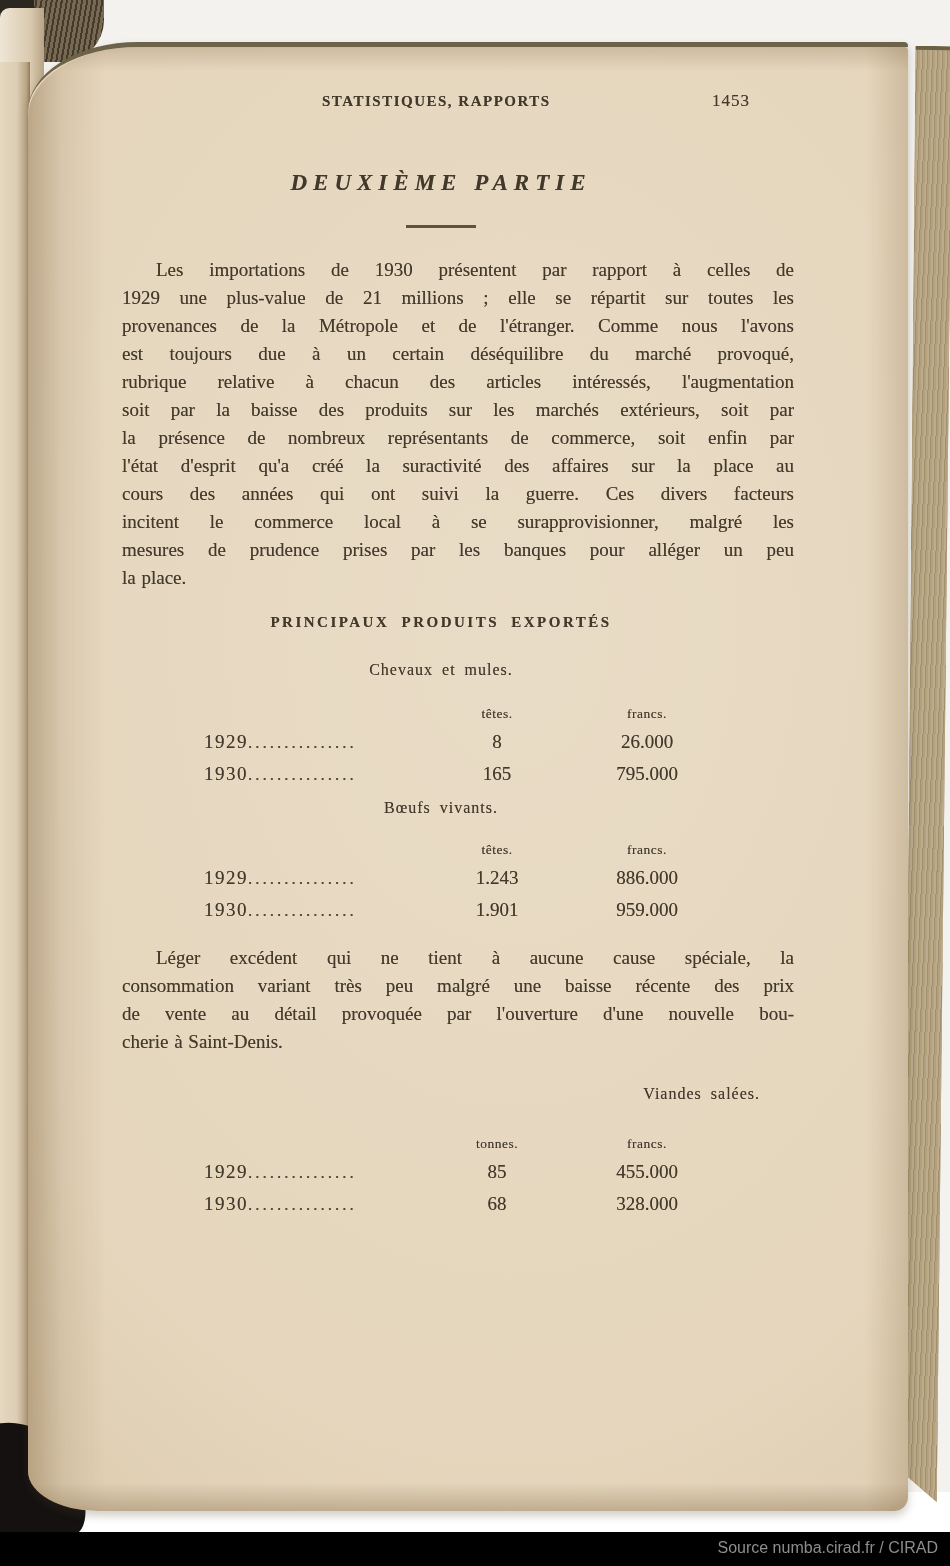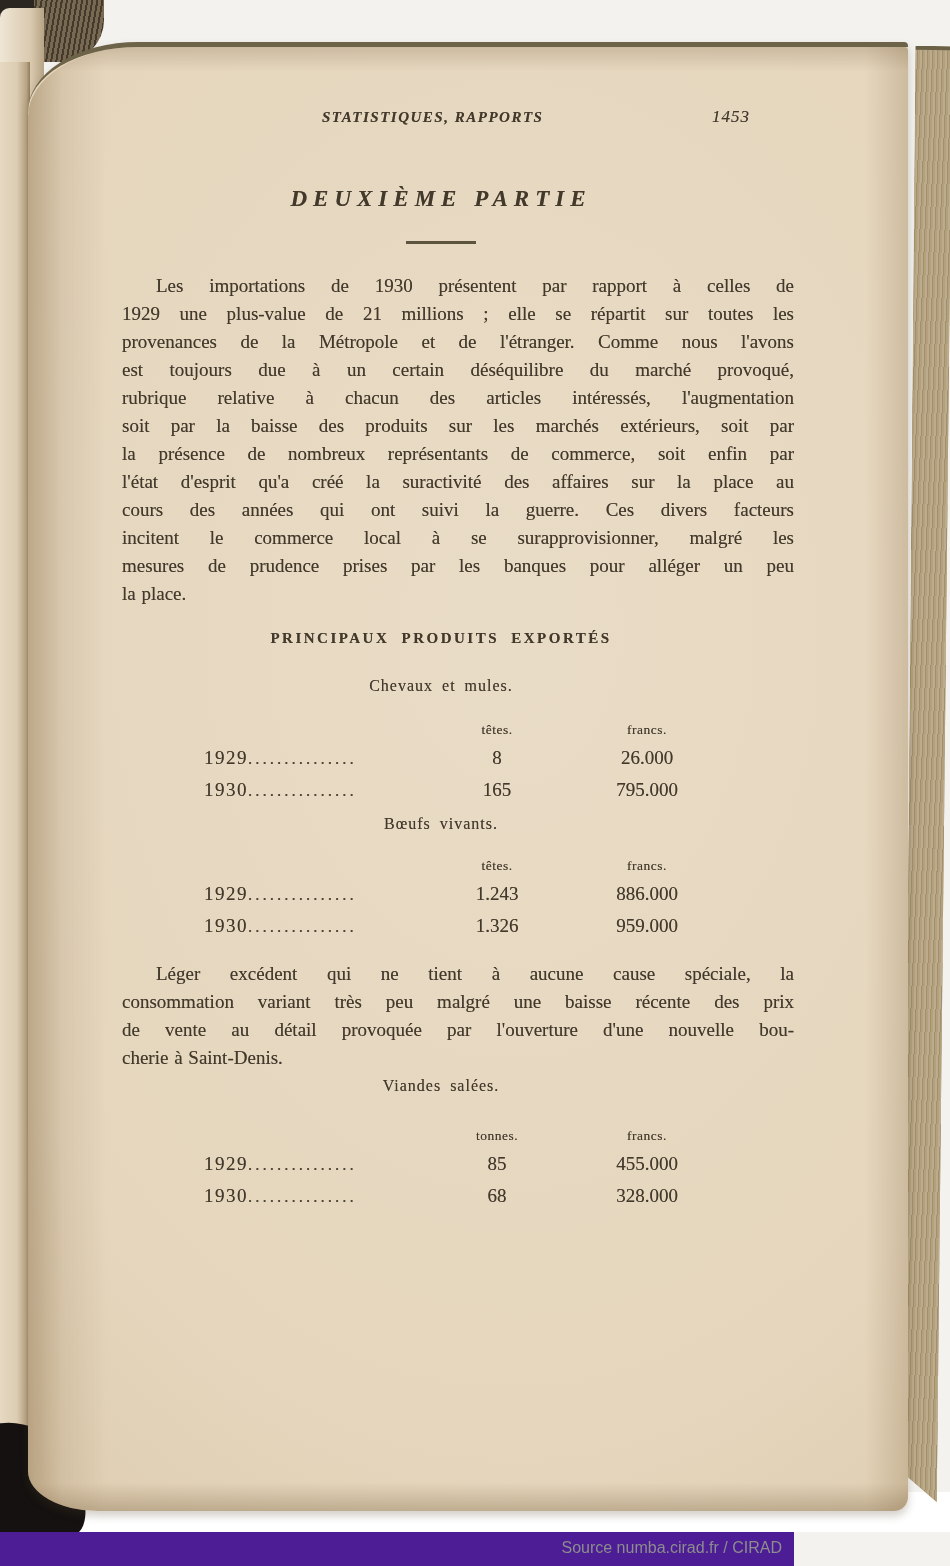--- a/index.html
+++ b/index.html
@@ -63,55 +63,55 @@
       linear-gradient(0deg,rgba(110,85,50,.30),rgba(110,85,50,0) 28px);
   }
   
   .content{
     position:absolute;left:94px;top:0;width:672px;
     color:#42392b;
     font-size:19px;line-height:28px;
     text-shadow:0 0 .5px rgba(66,57,43,.55);
   }
   .running-head{
-    margin-top:56px;display:flex;justify-content:space-between;align-items:center;
-    padding-left:200px;padding-right:44px;font-style:italic;
+    margin-top:40px;display:flex;justify-content:space-between;align-items:center;
+    padding-left:200px;padding-right:44px;
   }
   .running-title{font-size:15px;font-weight:600;letter-spacing:1.5px;}
   .page-number{font-size:17px;letter-spacing:1px;}
   .centered{text-align:center;padding-right:34px;}
   .part-title{margin-top:54px;font-size:23px;font-weight:600;letter-spacing:6px;font-style:italic;}
   .rule{margin:28px auto 0 auto;width:70px;height:3px;background:#5d5440;transform:translateX(-17px);}
   .section-title{margin-top:32px;font-size:20px;font-weight:bold;letter-spacing:1px;}
   .para{margin-top:28px;}
   .ln{text-align:justify;text-align-last:justify;word-spacing:1px;}
   .ln.last{text-align-last:auto;}
   .ln.first{text-indent:34px;}
   .subsection{margin-top:16px;font-size:15px;font-weight:600;letter-spacing:2.5px;word-spacing:6px;}
   .tcaption{font-size:16px;letter-spacing:1px;word-spacing:4px;}
   .cap1{margin-top:20px;}
   .cap2{margin-top:2px;}
-  .cap3{}
+  .cap3{margin-top:24px;text-align:right;}
   .ttable{margin-top:14px;}
   .thead,.trow{display:flex;align-items:baseline;}
   .tlabel{flex:0 0 290px;padding-left:82px;box-sizing:border-box;white-space:nowrap;}
   .tqty{flex:0 0 170px;text-align:center;}
   .tval{flex:0 0 130px;text-align:center;}
   .thead .tqty,.thead .tval{font-size:13.5px;letter-spacing:.5px;}
   .trow{height:32px;}
   .tyear{letter-spacing:1.5px;}
   .dots{letter-spacing:3px;font-size:17px;color:#4a4132;}
   .t1{margin-top:16px;}
   .t2{margin-top:14px;}
   .t3{margin-top:22px;}
   .p2{margin-top:18px;}
   .p3{margin-top:16px;}
   
   .source-bar{
-    position:absolute;left:0;top:1532px;width:794px;height:34px;background:#4c1d95;
+    position:absolute;left:0;top:1532px;width:950px;height:34px;background:#000000;
     font-family:"Liberation Sans","DejaVu Sans",sans-serif;
     font-size:16px;color:#8d8d8d;line-height:32px;text-align:right;
     box-sizing:border-box;padding-right:12px;
   }
 </style>
 </head>
 <body>
 
 <div class="stage">
   <div class="bottom-white"></div>
@@ -177,21 +177,21 @@
           <div class="tqty">têtes.</div>
           <div class="tval">francs.</div>
         </div>
         <div class="trow">
           <div class="tlabel"><span class="tyear">1929</span><span class="dots">...............</span></div>
           <div class="tqty">1.243</div>
           <div class="tval">886.000</div>
         </div>
         <div class="trow">
           <div class="tlabel"><span class="tyear">1930</span><span class="dots">...............</span></div>
-          <div class="tqty">1.326</div>
+          <div class="tqty">1.901</div>
           <div class="tval">959.000</div>
         </div>
       </div>
 
       <div class="para p3">
         <div class="ln first">Léger excédent qui ne tient à aucune cause spéciale, la</div>
         <div class="ln">consommation variant très peu malgré une baisse récente des prix</div>
         <div class="ln">de vente au détail provoquée par l'ouverture d'une nouvelle bou-</div>
         <div class="ln last">cherie à Saint-Denis.</div>
       </div>

